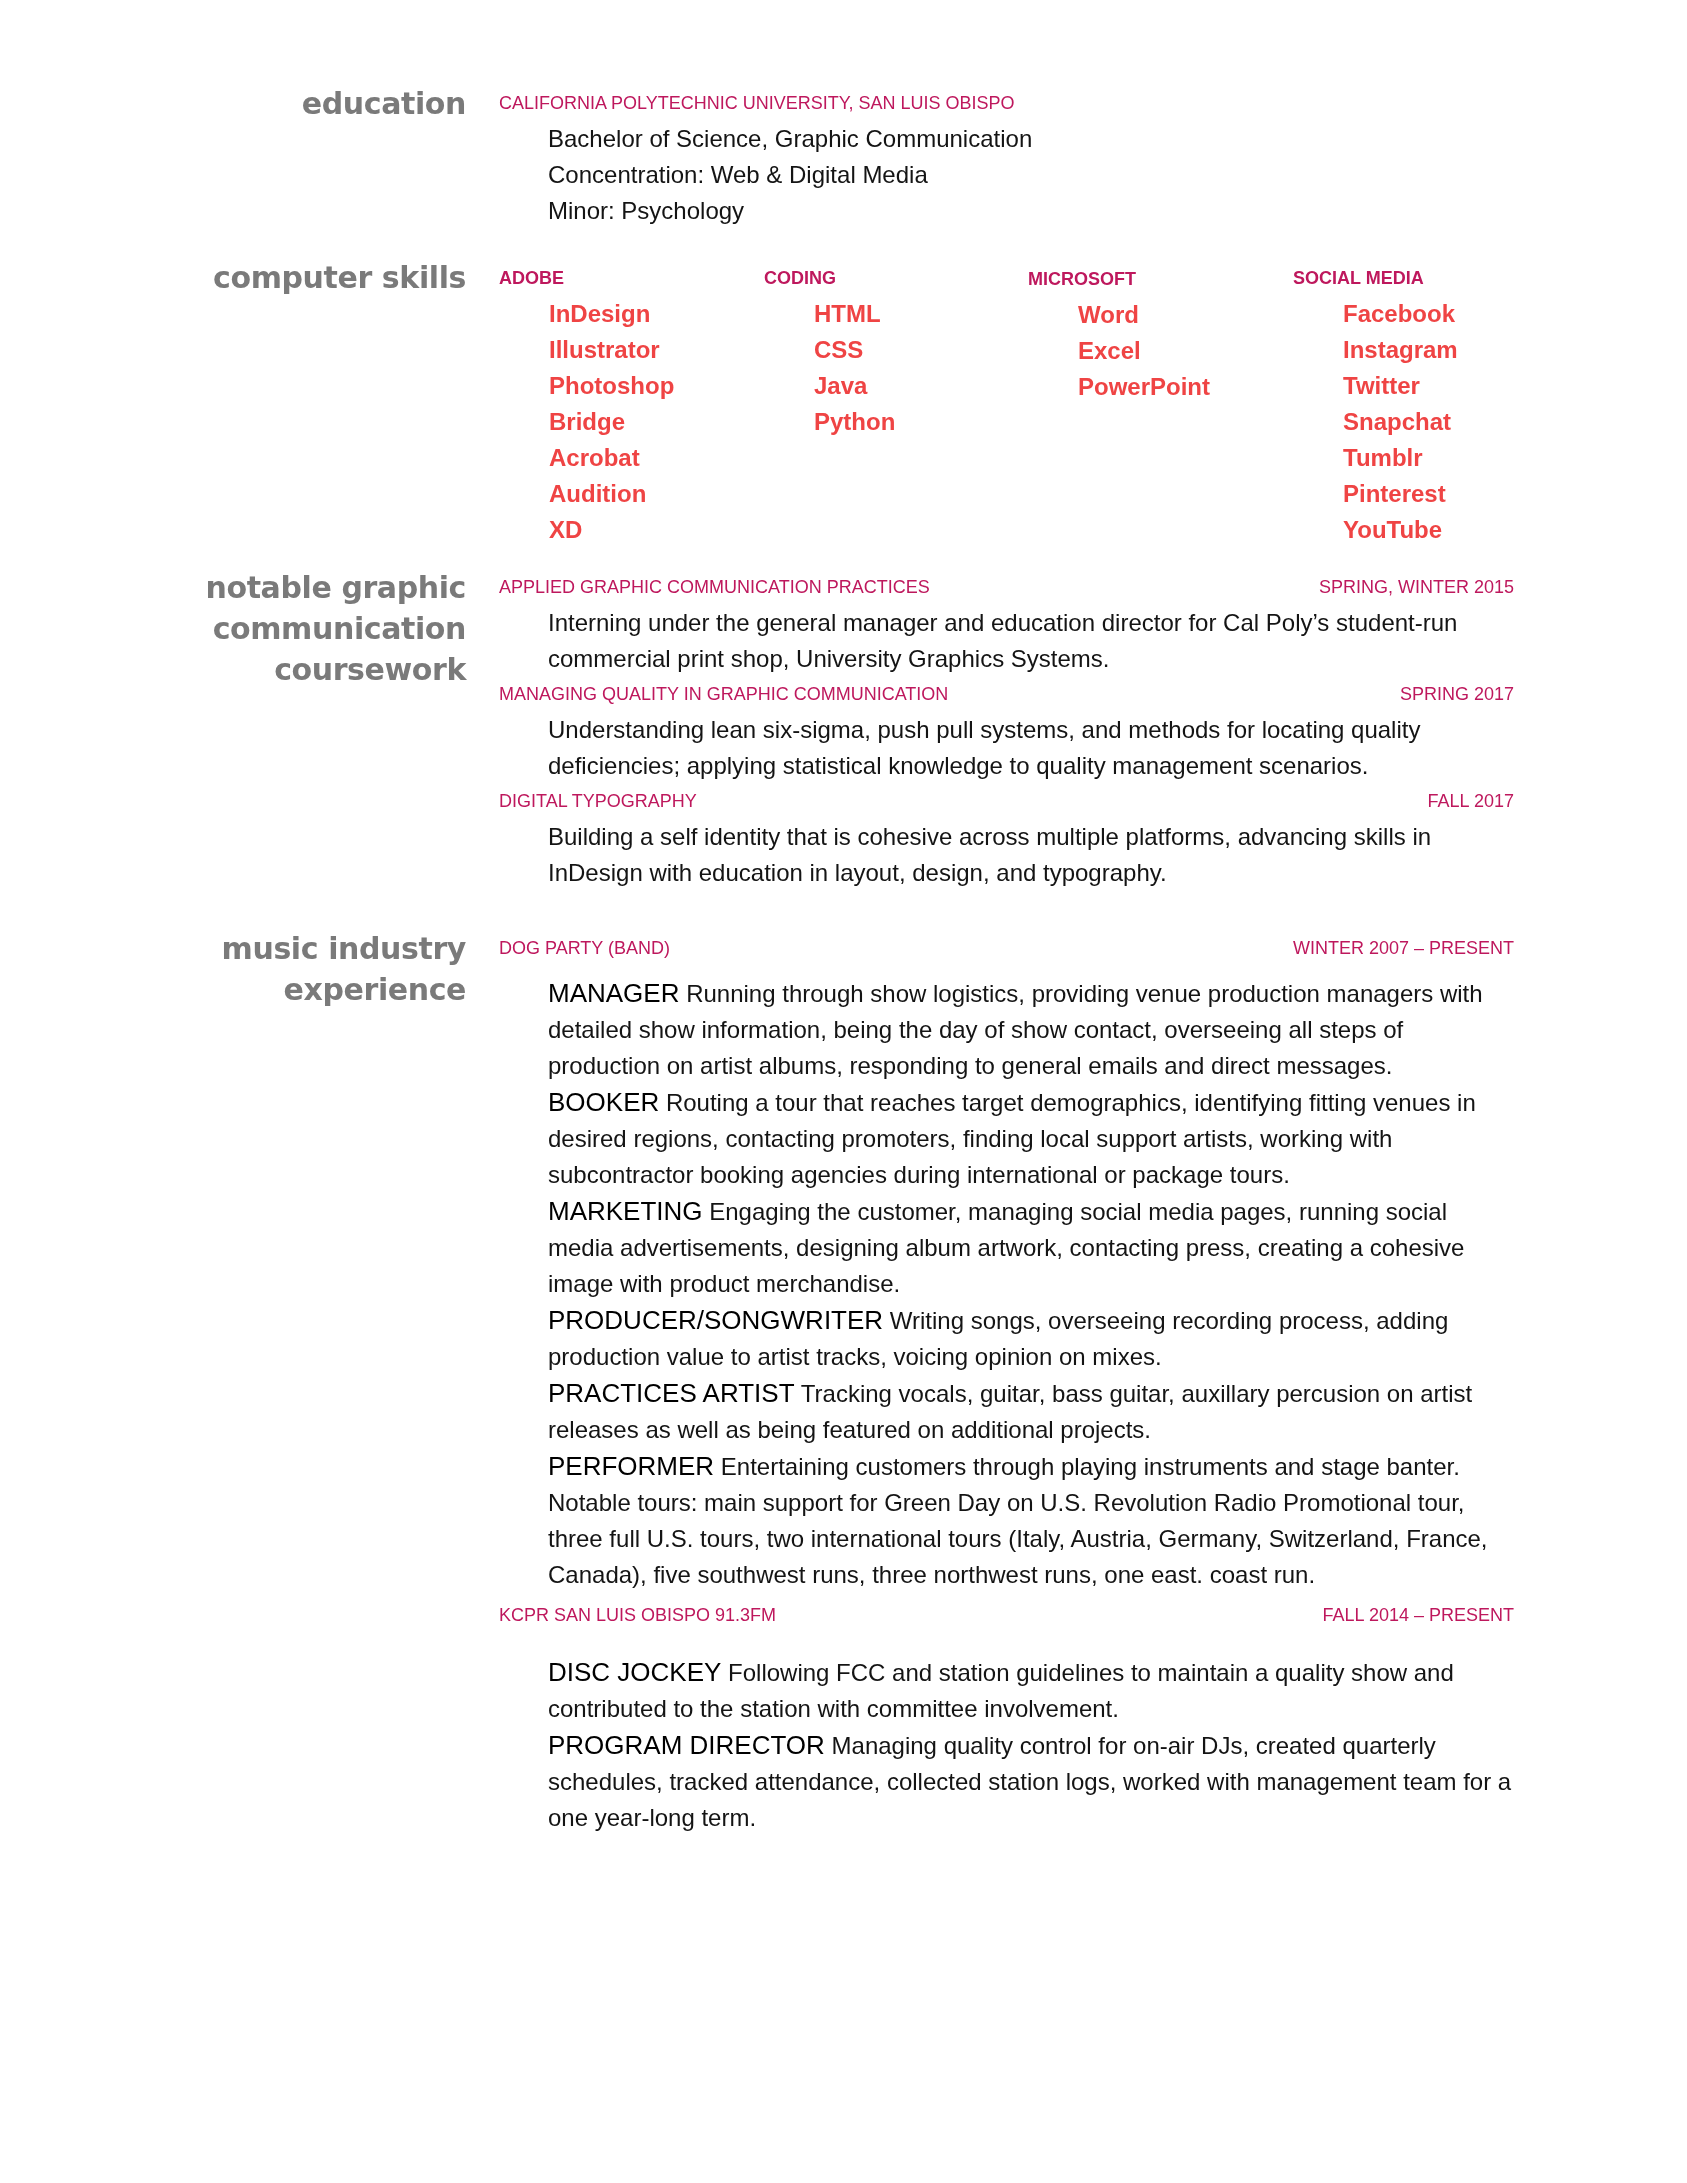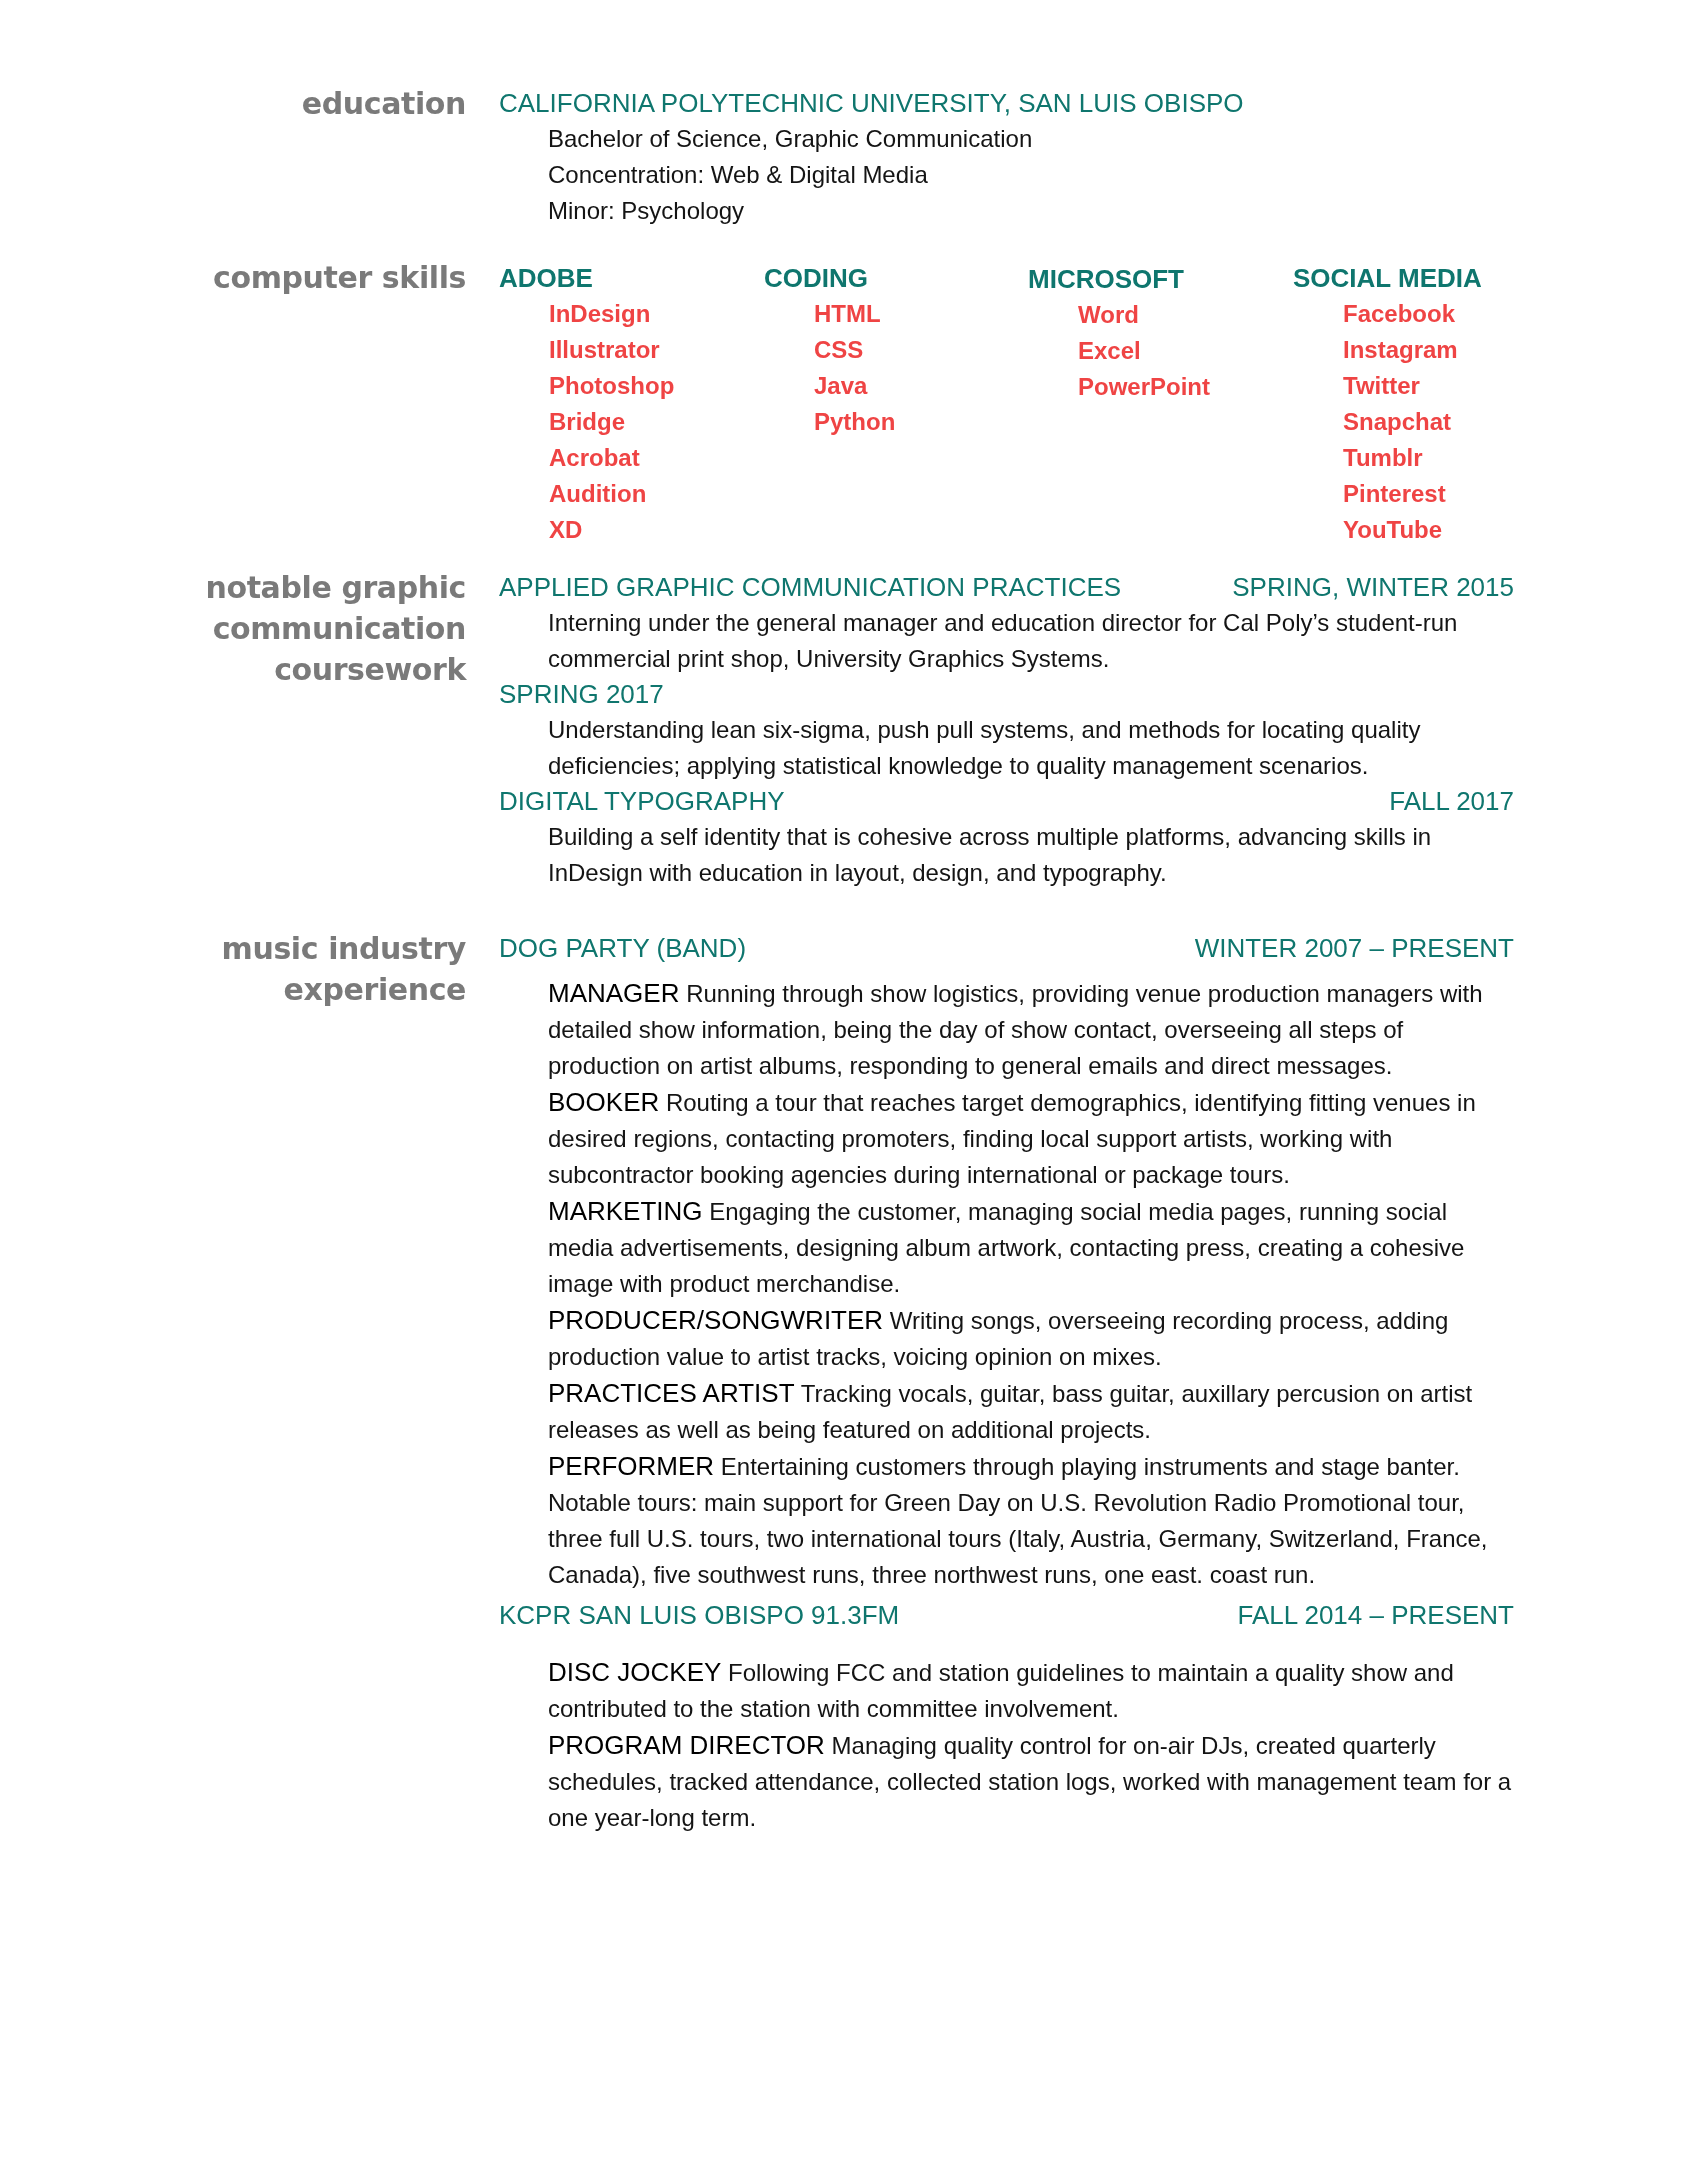--- a/index.html
+++ b/index.html
@@ -4,21 +4,21 @@
 <style>
   html, body { margin: 0; padding: 0; background: #ffffff; }
   body { width: 1687px; height: 2183px; position: relative; overflow: hidden;
          font-family: "Liberation Sans", sans-serif; color: #111111; }
   .page { position: absolute; left: 0; top: 0; width: 1687px; height: 1690px; }
   .section { position: absolute; left: 0; width: 1687px; }
   .label { position: absolute; left: 167px; width: 299px; text-align: right;
            font-family: "DejaVu Sans", sans-serif; font-weight: bold; color: #7a7a7a;
            font-size: 30px; line-height: 41px; letter-spacing: -0.4px; }
   .content { position: absolute; left: 499px; width: 1015px; }
-  .blue { color: #0f766e; font-family: "Liberation Sans", sans-serif; font-size: 26px;
+  .blue { color: #be185d; font-family: "Liberation Sans", sans-serif; font-size: 18px;
           line-height: 35px; letter-spacing: 0px; white-space: nowrap; }
   .row { display: flex; justify-content: space-between; align-items: baseline; }
   .body { font-size: 24px; line-height: 36px; color: #141414; font-family: "Liberation Sans", sans-serif; }
   .indent { padding-left: 49px; }
   .role { color: #000000; font-size: 26px; }
   .skills { position: relative; height: 299px; font-weight: bold; }
   .skill-col { position: absolute; top: 0; }
   .skill-col .blue { line-height: 35px; }
   .skill-col ul { list-style: none; margin: 0; padding: 0 0 0 50px; }
   .skill-col li { font-size: 24px; line-height: 36px; color: #ef4444; }
@@ -98,20 +98,21 @@
     <div class="content" style="top:2.6px;">
       <div class="entry">
         <div class="row blue">
           <span>APPLIED GRAPHIC COMMUNICATION PRACTICES</span>
           <span>SPRING, WINTER 2015</span>
         </div>
         <p class="desc body indent">Interning under the general manager and education director for Cal Poly’s student-run commercial print shop, University Graphics Systems.</p>
       </div>
       <div class="entry">
         <div class="row blue">
+          <span>MANAGING QUALITY IN GRAPHIC COMMUNICATION</span>
           <span>SPRING 2017</span>
         </div>
         <p class="desc body indent">Understanding lean six-sigma, push pull systems, and methods for locating quality deficiencies; applying statistical knowledge to quality management scenarios.</p>
       </div>
       <div class="entry">
         <div class="row blue">
           <span>DIGITAL TYPOGRAPHY</span>
           <span>FALL 2017</span>
         </div>
         <p class="desc body indent">Building a self identity that is cohesive across multiple platforms, advancing skills in InDesign with education in layout, design, and typography.</p>

